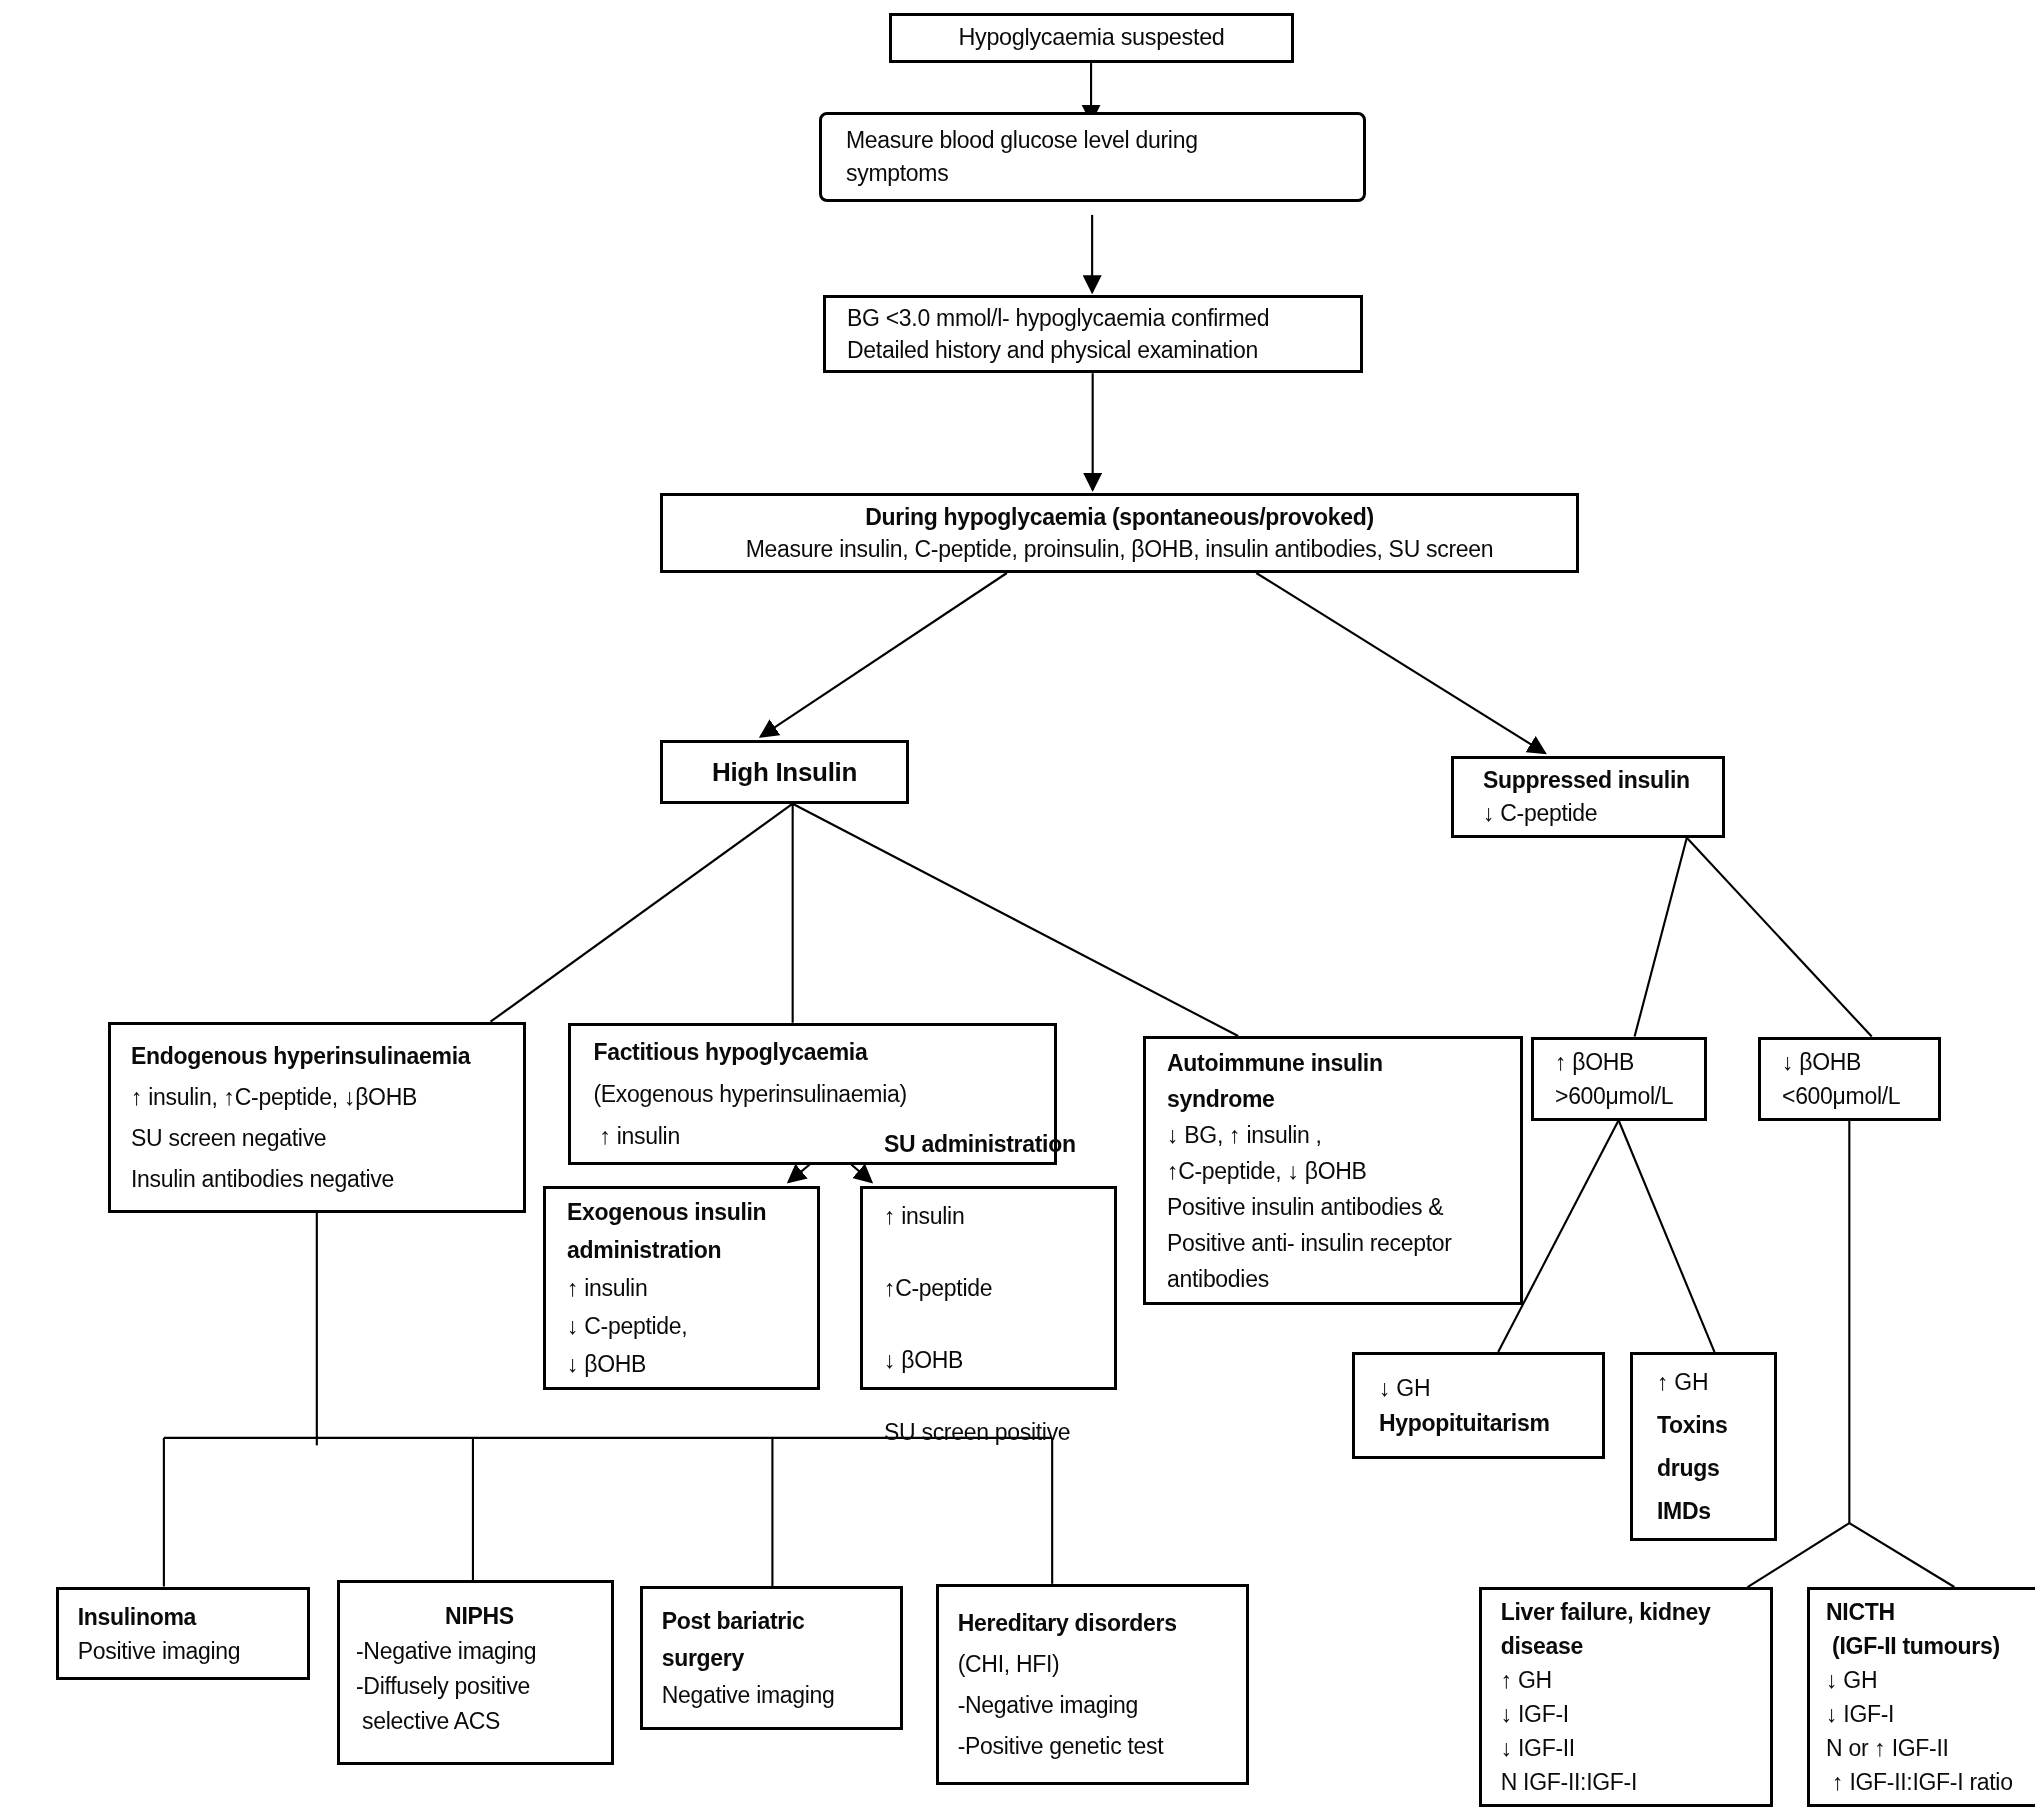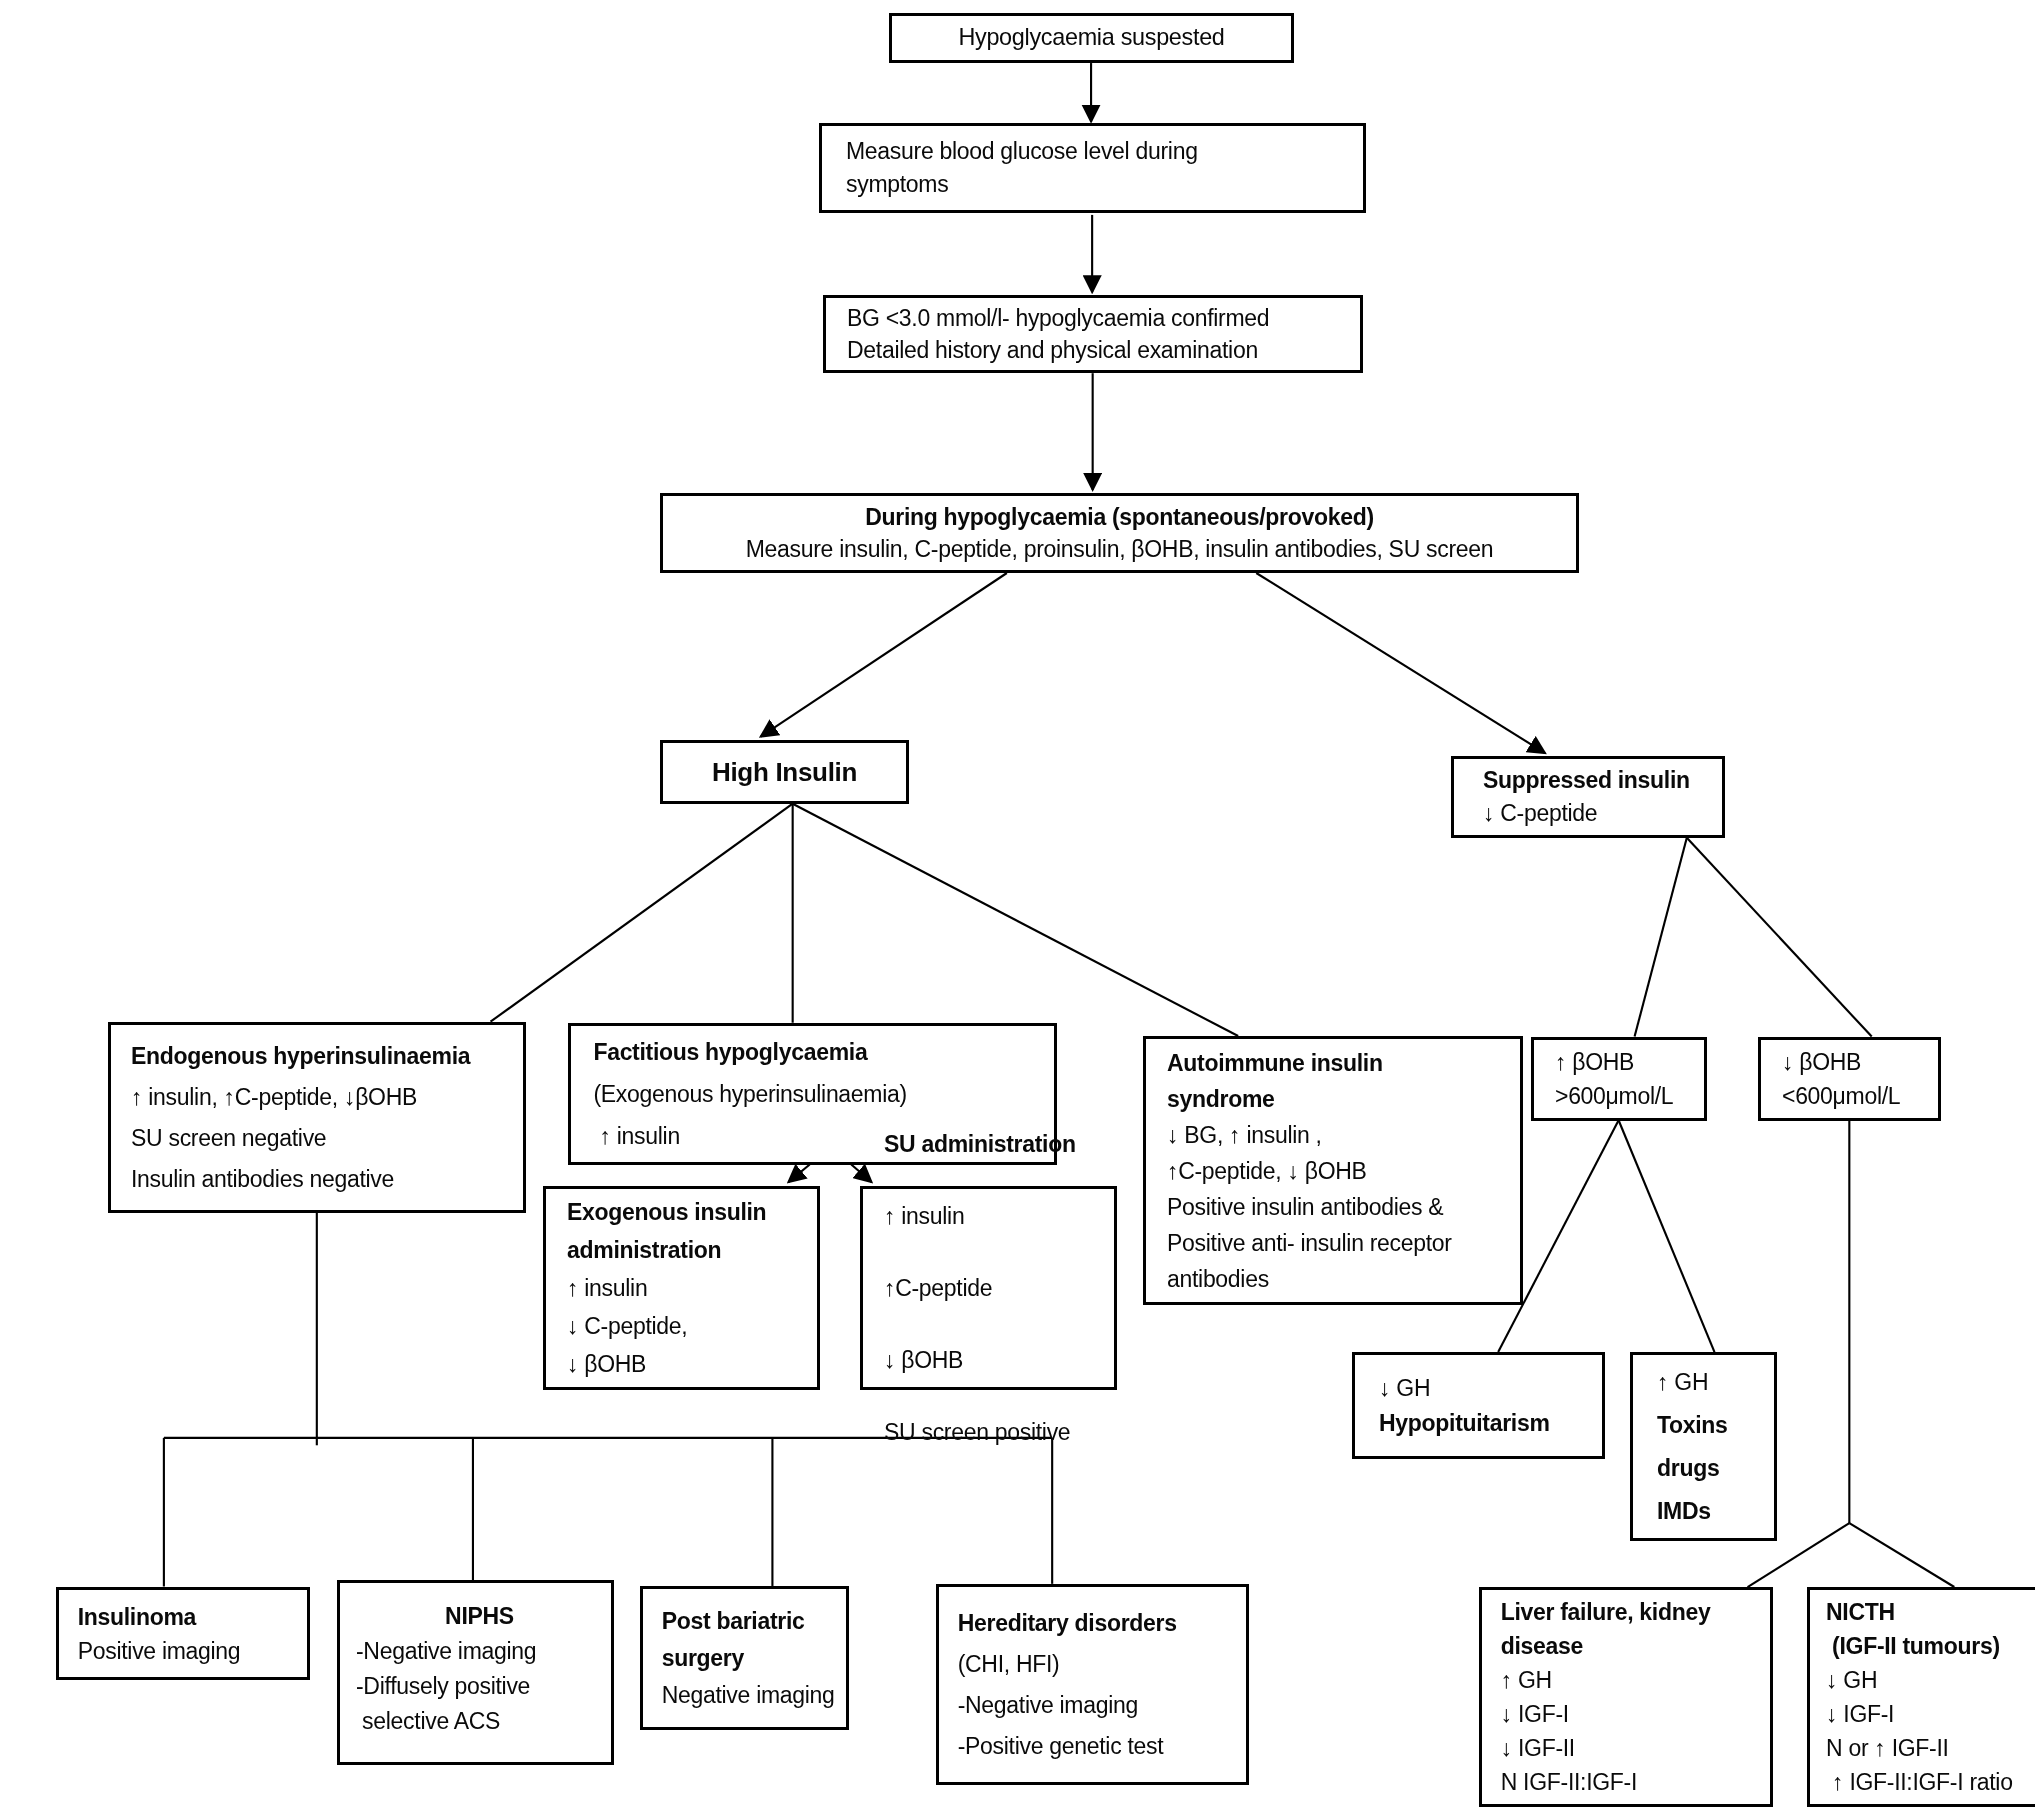--- a/index.html
+++ b/index.html
@@ -11,38 +11,38 @@
   svg.wires{position:absolute;left:0;top:0;z-index:1;}
   svg.wires line{stroke:#000000;stroke-width:4;}
   .node{
     position:absolute;z-index:2;box-sizing:border-box;
     border:3.7px solid #000000;background:#ffffff;
     display:flex;flex-direction:column;justify-content:center;
   }
   .ln{white-space:pre-wrap;}
   .b{font-weight:bold;}
   #b-suspected{left:853px;top:12.8px;width:405px;height:50px;text-align:center;font-size:23.4px;}
-  #b-measure{left:783px;top:123px;width:547px;height:90px;padding-left:24px;line-height:33px;}
+  #b-measure{left:783px;top:112px;width:547px;height:90px;padding-left:24px;line-height:33px;border-radius:8px;}
   #b-confirmed{left:787px;top:295px;width:540px;height:78px;padding-left:21px;line-height:32px;}
   #b-during{left:624px;top:493px;width:919px;height:80px;text-align:center;line-height:32px;}
   #b-high{left:624px;top:740px;width:249px;height:64px;text-align:center;font-size:26px;}
   #b-suppressed{left:1415px;top:756px;width:274px;height:82px;padding-left:29px;line-height:33px;}
   #b-endogenous{left:72px;top:1022px;width:418px;height:191px;padding-left:20px;line-height:41px;}
   #b-factitious{left:532px;top:1023px;width:489px;height:142px;padding-left:22.4px;line-height:42px;}
   #b-autoimmune{left:1107px;top:1036px;width:380px;height:269px;padding-left:21px;line-height:36px;}
   #b-exogenous{left:507px;top:1186px;width:277px;height:204px;padding-left:21px;line-height:38px;}
   #b-su{left:824px;top:1186px;width:257px;height:204px;padding-left:21px;line-height:38px;gap:34px;}
   #b-bohb-high{left:1495px;top:1037px;width:176px;height:84px;padding-left:21px;line-height:34px;}
   #b-bohb-low{left:1722px;top:1037px;width:183px;height:84px;padding-left:21px;line-height:34px;}
   #b-gh-low{left:1316px;top:1352px;width:253px;height:107px;padding-left:24px;line-height:35px;}
   #b-gh-high{left:1594px;top:1352px;width:147px;height:189px;padding-left:24px;line-height:43px;}
   #b-insulinoma{left:20px;top:1587px;width:254px;height:93px;padding-left:18.7px;line-height:34px;}
   #b-niphs{left:301px;top:1580px;width:277px;height:185px;padding-left:16px;line-height:35px;justify-content:flex-start;padding-top:16px;}
   #b-niphs .ln:first-child{text-align:center;padding-right:8px;}
-  #b-postbariatric{left:604px;top:1586px;width:209px;height:144px;padding-left:18.7px;line-height:37px;}
+  #b-postbariatric{left:604px;top:1586px;width:263px;height:144px;padding-left:18.7px;line-height:37px;}
   #b-hereditary{left:900px;top:1584px;width:313px;height:201px;padding-left:18.7px;line-height:41px;}
   #b-liver{left:1443px;top:1587px;width:294px;height:220px;padding-left:18.7px;line-height:34px;}
   #b-nicth{left:1771px;top:1587px;width:247px;height:220px;padding-left:16px;line-height:34px;}
 </style>
 </head>
 <body>
 
 <div class="canvas">
 
   <svg class="wires" width="2035" height="1819" viewBox="0 0 3819 3413">

